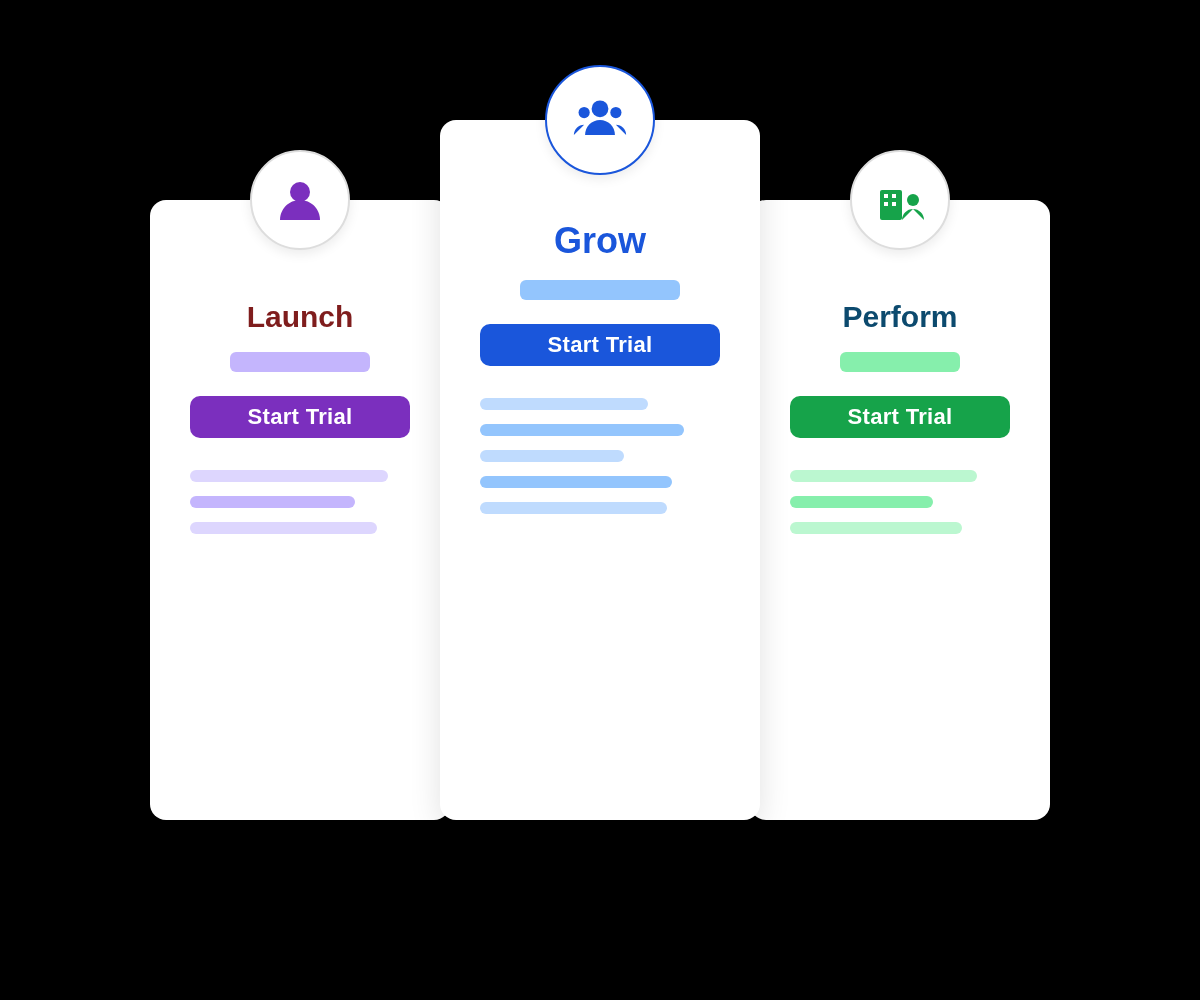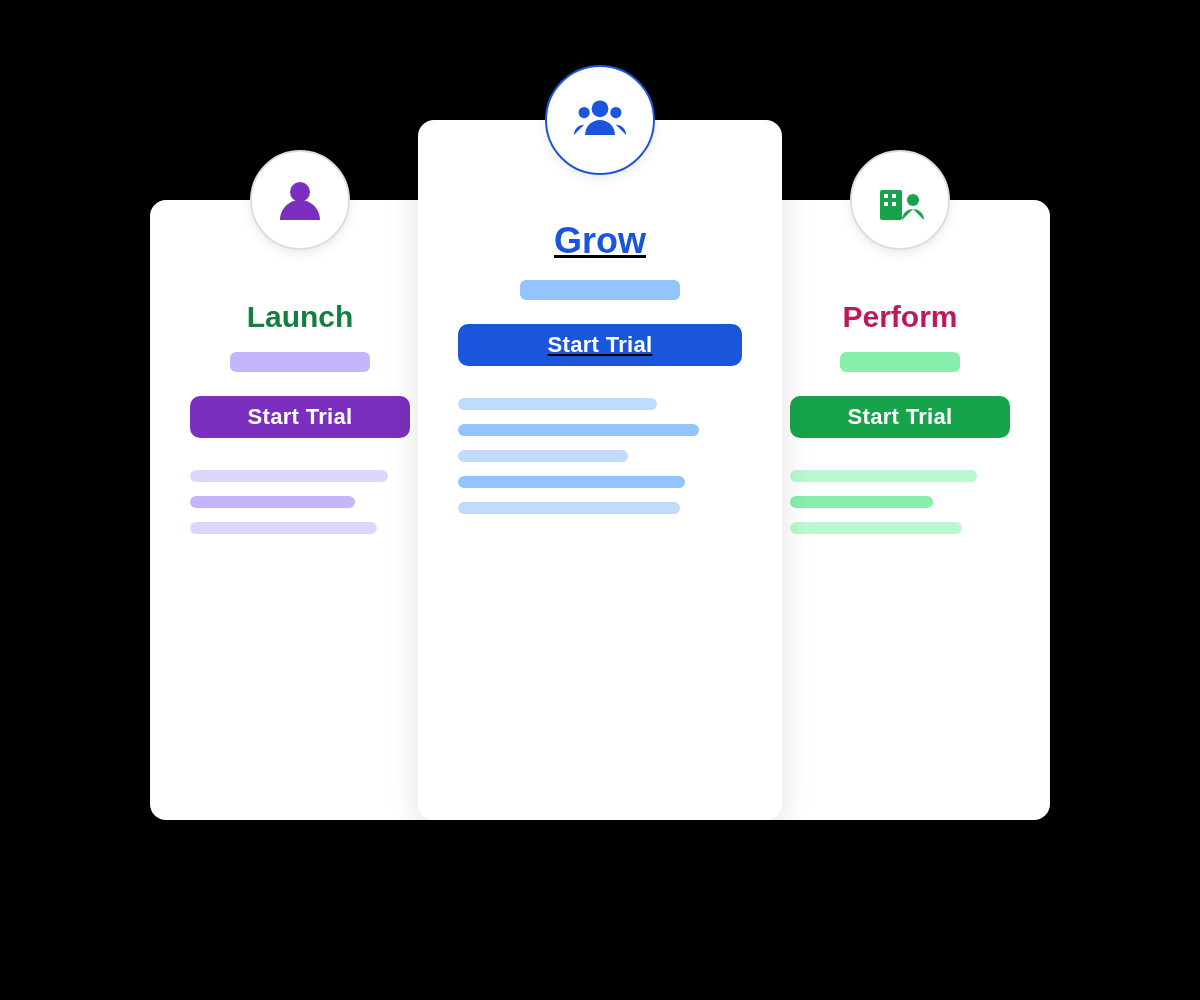--- a/index.html
+++ b/index.html
@@ -42,22 +42,21 @@
       height: 620px;
       z-index: 1;
     }
 
     .card-center {
       left: 50%;
       transform: translateX(-50%);
       top: 0;
       height: 700px;
       z-index: 3;
-      width: 364px;
-      text-decoration: underline;
+      width: 320px;
     }
 
     .card-right {
       right: 30px;
       top: 80px;
       height: 620px;
       z-index: 1;
     }
 
     .icon-circle {
@@ -82,23 +81,23 @@
       top: -55px;
     }
 
     .plan-title {
       font-size: 30px;
       font-weight: 700;
       margin-top: 20px;
       text-align: center;
     }
 
-    .card-left .plan-title { color: #15803d; }
+    .card-left .plan-title { color: #7f1d1d; }
     .card-center .plan-title { color: #1A56DB; font-size: 36px; }
-    .card-right .plan-title { color: #be185d; }
+    .card-right .plan-title { color: #0c4a6e; }
 
     .price-bar {
       height: 20px;
       border-radius: 6px;
       margin: 18px 0 24px;
     }
 
     .card-left .price-bar { background: #C4B5FD; width: 140px; }
     .card-center .price-bar { background: #93C5FD; width: 160px; }
     .card-right .price-bar { background: #86EFAC; width: 120px; }

